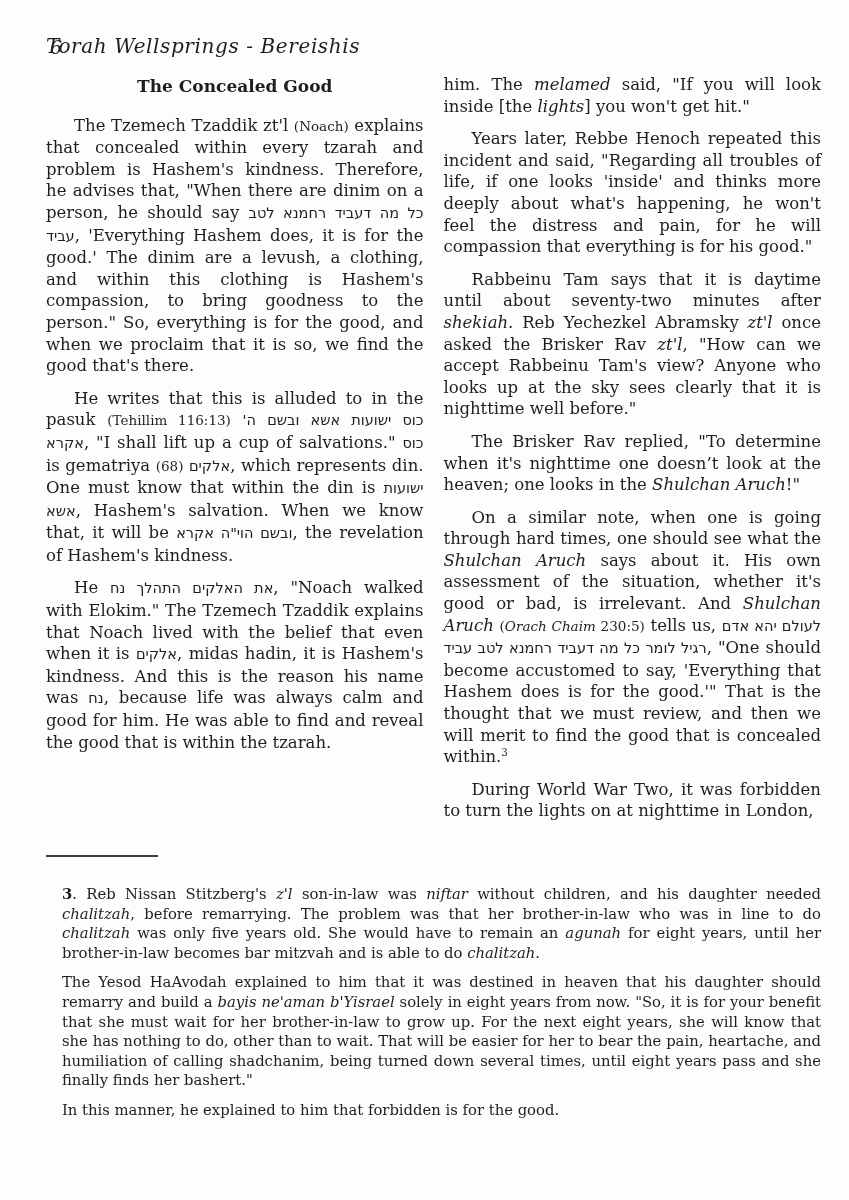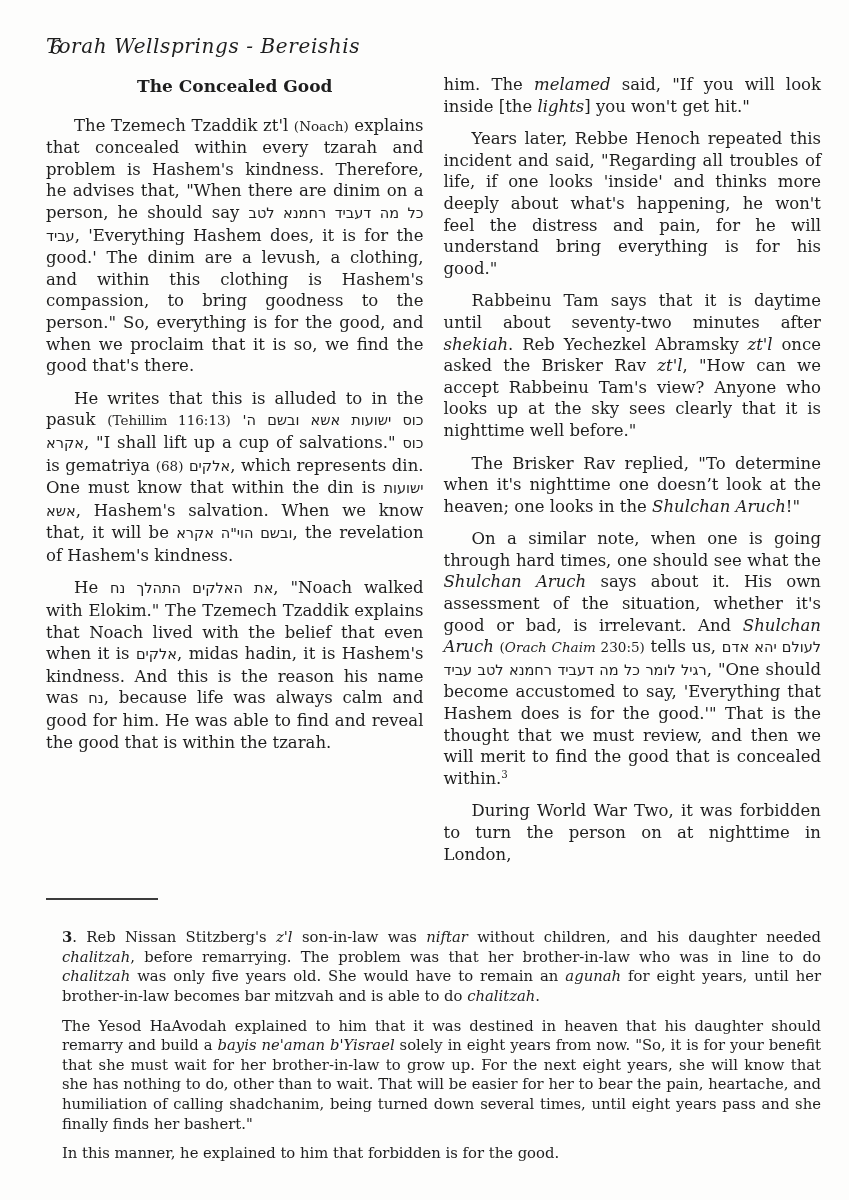--- a/index.html
+++ b/index.html
@@ -107,25 +107,25 @@
       <h2 class="section-heading">The Concealed Good</h2>
       <div>
           <p>The Tzemech Tzaddik zt'l <span class="ref">(Noach)</span> explains that concealed within every tzarah and problem is Hashem's kindness. Therefore, he advises that, "When there are dinim on a person, he should say <span class="he" dir="rtl">כל מה דעביד רחמנא לטב עביד</span>, 'Everything Hashem does, it is for the good.' The dinim are a levush, a clothing, and within this clothing is Hashem's compassion, to bring goodness to the person." So, everything is for the good, and when we proclaim that it is so, we find the good that's there.</p>
           <p>He writes that this is alluded to in the pasuk <span class="ref">(Tehillim 116:13)</span> <span class="he" dir="rtl">כוס ישועות אשא ובשם ה' אקרא</span>, "I shall lift up a cup of salvations." <span class="he" dir="rtl">כוס</span> is gematriya <span class="ref">(68)</span> <span class="he" dir="rtl">אלקים</span>, which represents din. One must know that within the din is <span class="he" dir="rtl">ישועות אשא</span>, Hashem's salvation. When we know that, it will be <span class="he" dir="rtl">ובשם הוי"ה אקרא</span>, the revelation of Hashem's kindness.</p>
           <p>He <span class="he" dir="rtl">את האלקים התהלך נח</span>, "Noach walked with Elokim." The Tzemech Tzaddik explains that Noach lived with the belief that even when it is <span class="he" dir="rtl">אלקים</span>, midas hadin, it is Hashem's kindness. And this is the reason his name was <span class="he" dir="rtl">נח</span>, because life was always calm and good for him. He was able to find and reveal the good that is within the tzarah.</p>
         </div>
     </div>
     <div class="col">
       <div>
           <p class="cont">him. The <span class="i">melamed</span> said, "If you will look inside [the <span class="i">lights</span>] you won't get hit."</p>
-          <p>Years later, Rebbe Henoch repeated this incident and said, "Regarding all troubles of life, if one looks 'inside' and thinks more deeply about what's happening, he won't feel the distress and pain, for he will understand bring everything is for his good."</p>
+          <p>Years later, Rebbe Henoch repeated this incident and said, "Regarding all troubles of life, if one looks 'inside' and thinks more deeply about what's happening, he won't feel the distress and pain, for he will compassion that everything is for his good."</p>
           <p>Rabbeinu Tam says that it is daytime until about seventy-two minutes after <span class="i">shekiah</span>. Reb Yechezkel Abramsky <span class="i">zt'l</span> once asked the Brisker Rav <span class="i">zt'l</span>, "How can we accept Rabbeinu Tam's view? Anyone who looks up at the sky sees clearly that it is nighttime well before."</p>
           <p>The Brisker Rav replied, "To determine when it's nighttime one doesn’t look at the heaven; one looks in the <span class="i">Shulchan Aruch</span>!"</p>
           <p>On a similar note, when one is going through hard times, one should see what the <span class="i">Shulchan Aruch</span> says about it. His own assessment of the situation, whether it's good or bad, is irrelevant. And <span class="i">Shulchan Aruch</span> <span class="ref">(</span><span class="ref i">Orach Chaim</span><span class="ref"> 230:5)</span> tells us, <span class="he" dir="rtl">לעולם יהא אדם רגיל לומר כל מה דעביד רחמנא לטב עביד</span>, "One should become accustomed to say, 'Everything that Hashem does is for the good.'" That is the thought that we must review, and then we will merit to find the good that is concealed within.<span class="sup">3</span></p>
-          <p>During World War Two, it was forbidden to turn the person on at nighttime in London,</p>
+          <p>During World War Two, it was forbidden to turn the lights on at nighttime in London,</p>
         </div>
     </div>
   </div>
 
   <div class="footnotes">
     <div class="fn-rule"></div>
     <div>
         <p><span class="b">3</span>. Reb Nissan Stitzberg's <span class="i">z'l</span> son-in-law was <span class="i">niftar</span> without children, and his daughter needed <span class="i">chalitzah</span>, before remarrying. The problem was that her brother-in-law who was in line to do <span class="i">chalitzah</span> was only five years old. She would have to remain an <span class="i">agunah</span> for eight years, until her brother-in-law becomes bar mitzvah and is able to do <span class="i">chalitzah</span>.</p>
         <p>The Yesod HaAvodah explained to him that it was destined in heaven that his daughter should remarry and build a <span class="i">bayis ne'aman b'Yisrael</span> solely in eight years from now. "So, it is for your benefit that she must wait for her brother-in-law to grow up. For the next eight years, she will know that she has nothing to do, other than to wait. That will be easier for her to bear the pain, heartache, and humiliation of calling shadchanim, being turned down several times, until eight years pass and she finally finds her bashert."</p>
         <p>In this manner, he explained to him that forbidden is for the good.</p>

